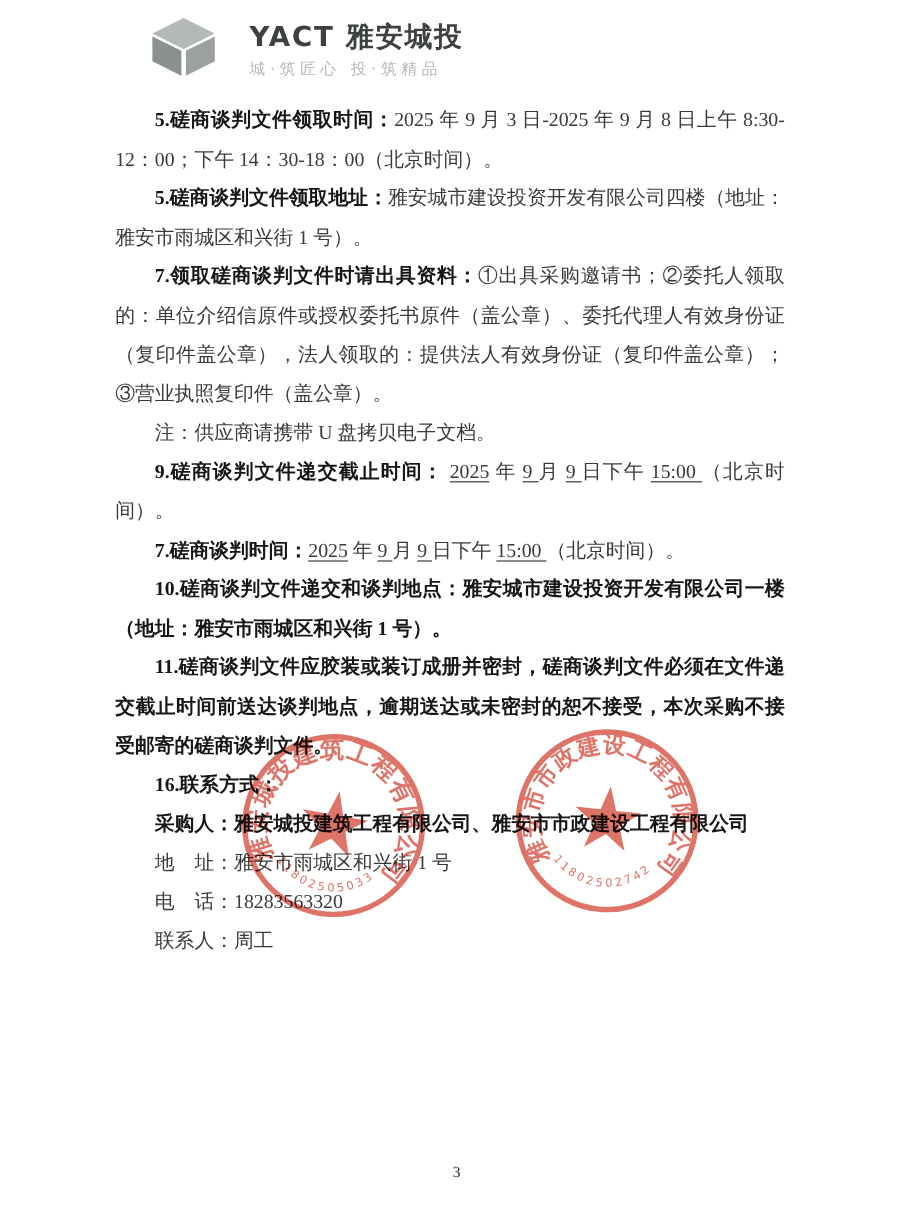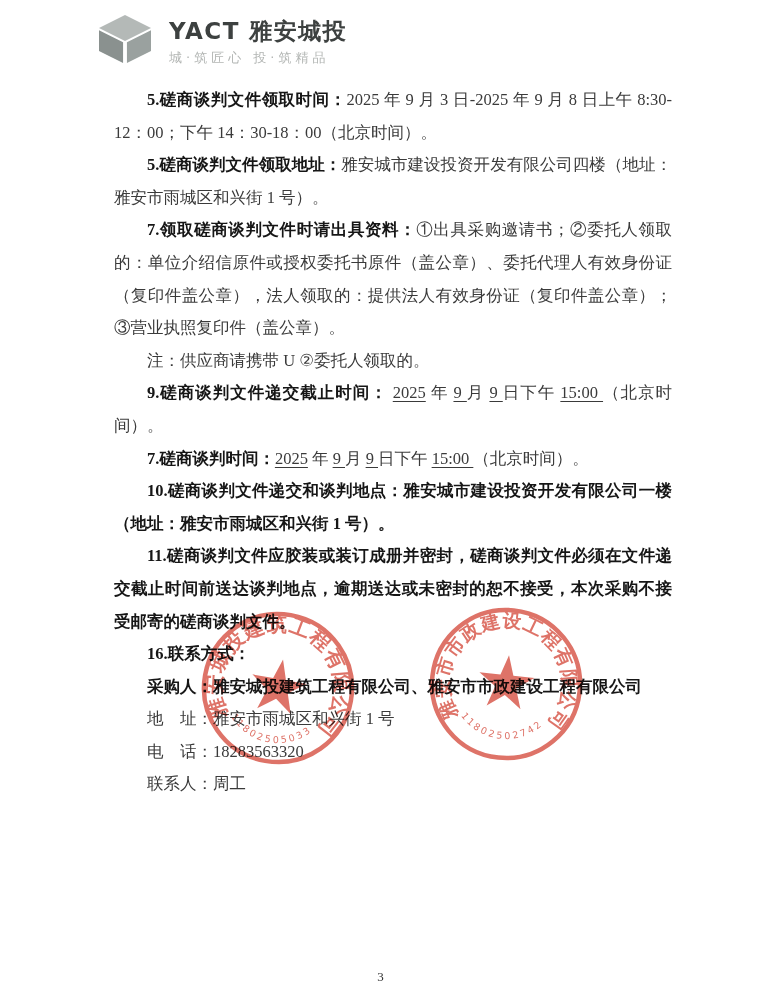--- a/index.html
+++ b/index.html
@@ -6,35 +6,35 @@
   .page{
     position:relative;
     width:761px;height:1006px;
     margin:0 auto;
     background:#ffffff;
     overflow:hidden;
     font-family:"Liberation Serif","DejaVu Serif",serif;
     color:#3a3a3a;
   }
   
-  .logo{position:absolute;left:96px;top:13px;display:flex;align-items:flex-start;}
+  .logo{position:absolute;left:124px;top:13px;display:flex;align-items:flex-start;gap:11px;}
   .logo-cube{width:58px;height:52px;flex:0 0 auto;}
   .logo-text{margin-left:15px;}
   .brand{
     font-family:"DejaVu Sans","Liberation Sans",sans-serif;
     font-weight:bold;font-size:23px;line-height:26px;
     color:#3d4140;letter-spacing:1.5px;margin-top:5px;
   }
   .tagline{
     font-family:"DejaVu Sans","Liberation Sans",sans-serif;
     font-size:13px;color:#b3b6b4;letter-spacing:4px;margin-top:5px;
   }
   
   .doc{
-    position:absolute;left:114px;top:84px;width:558px;
+    position:absolute;left:96px;top:84px;width:558px;
     font-size:16.5px;line-height:32.6px;
     text-align:justify;
     font-family:Liberation Serif, serif;
   }
   .doc p{margin:0;text-indent:2em;}
   .doc .b{font-weight:bold;color:#161616;}
   .doc .u{text-decoration:underline;text-underline-offset:3px;}
   
   .seal{
     position:absolute;width:176px;height:176px;
@@ -61,21 +61,21 @@
     <div class="logo-text">
       <div class="brand">YACT 雅安城投</div>
       <div class="tagline">城·筑匠心  投·筑精品</div>
     </div>
   </div>
 
   <div class="doc">
       <p><span class="b">5.磋商谈判文件领取时间：</span><span>2025 年 9 月 3 日-2025 年 9 月 8 日上午 8:30-12：00；下午 14：30-18：00（北京时间）。</span></p>
       <p><span class="b">5.磋商谈判文件领取地址：</span><span>雅安城市建设投资开发有限公司四楼（地址：雅安市雨城区和兴街 1 号）。</span></p>
       <p><span class="b">7.领取磋商谈判文件时请出具资料：</span><span>①出具采购邀请书；②委托人领取的：单位介绍信原件或授权委托书原件（盖公章）、委托代理人有效身份证（复印件盖公章），法人领取的：提供法人有效身份证（复印件盖公章）；③营业执照复印件（盖公章）。</span></p>
-      <p><span>注：供应商请携带 U ②委托人领取的。</span></p>
+      <p><span>注：供应商请携带 U 盘拷贝电子文档。</span></p>
       <p><span class="b">9.磋商谈判文件递交截止时间： </span><span class="u">2025</span><span> 年  </span><span class="u"> 9 </span><span> 月 </span><span class="u"> 9 </span><span> 日下午 </span><span class="u"> 15:00 </span><span> （北京时间）。</span></p>
       <p><span class="b">7.磋商谈判时间：</span><span class="u">2025</span><span> 年 </span><span class="u"> 9 </span><span> 月 </span><span class="u"> 9 </span><span> 日下午 </span><span class="u"> 15:00 </span><span> （北京时间）。</span></p>
       <p><span class="b">10.磋商谈判文件递交和谈判地点：雅安城市建设投资开发有限公司一楼（地址：雅安市雨城区和兴街 1 号）。</span></p>
       <p><span class="b">11.磋商谈判文件应胶装或装订成册并密封，磋商谈判文件必须在文件递交截止时间前送达谈判地点，逾期送达或未密封的恕不接受，本次采购不接受邮寄的磋商谈判文件。</span></p>
       <p><span class="b">16.联系方式：</span></p>
       <p><span class="b">采购人：雅安城投建筑工程有限公司、雅安市市政建设工程有限公司</span></p>
       <p><span>地　址：雅安市雨城区和兴街 1 号</span></p>
       <p><span>电　话：18283563320</span></p>
       <p><span>联系人：周工</span></p>
     </div>

